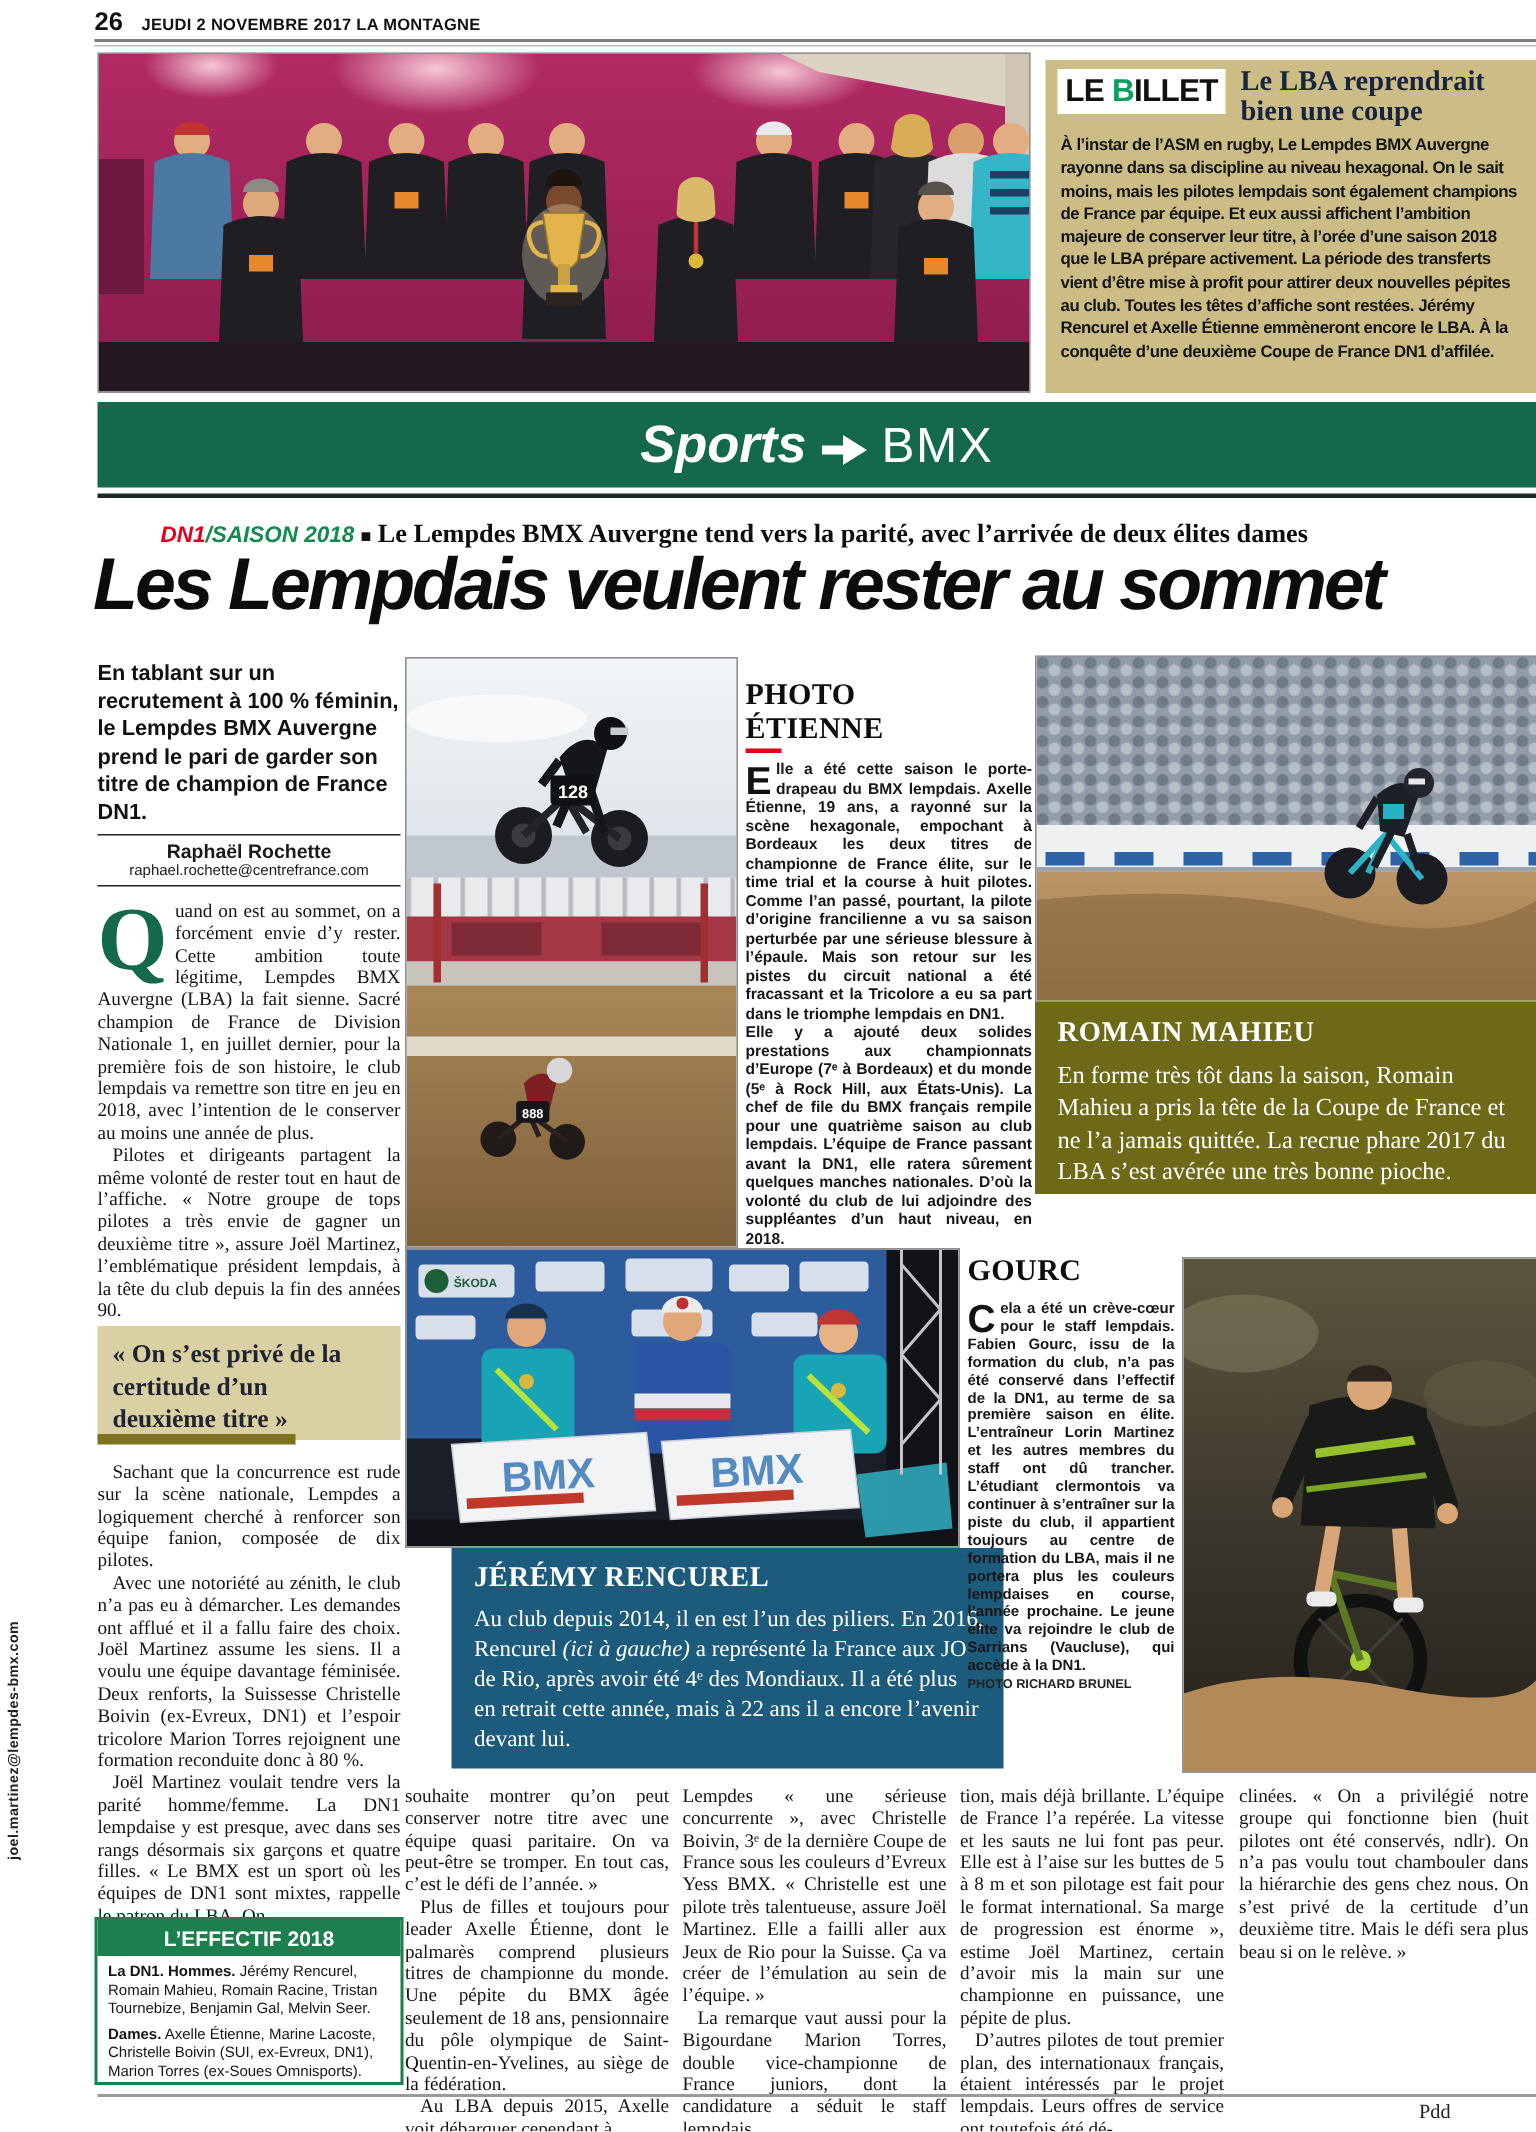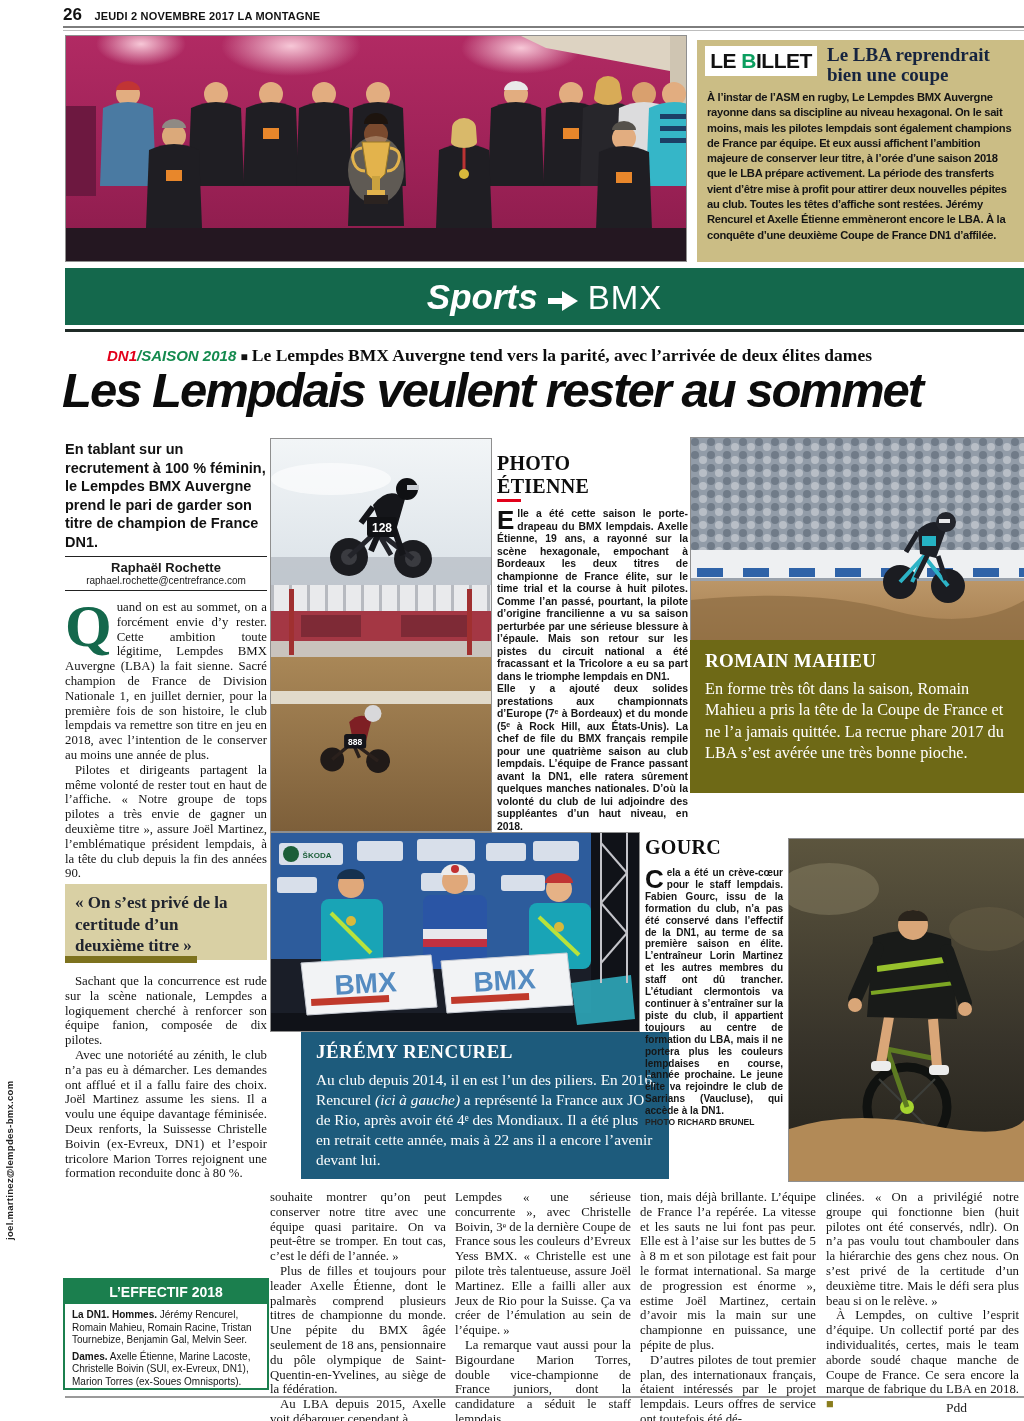--- a/index.html
+++ b/index.html
@@ -200,20 +200,21 @@
   </div>
 
   <div class="abs quote" style="left:65px;top:884px;width:182px;height:60px;padding:8px 10px;">
     <div style="width:158px;">« On s’est privé de la certitude d’un deuxième titre »</div>
   </div>
   <div class="abs" style="left:65px;top:956px;width:132px;height:7px;background:#7d721e;"></div>
 
   <div class="abs bodytext" style="left:65px;top:974px;width:202px;">
     <p class="ind">Sachant que la concurrence est rude sur la scène nationale, Lempdes a logiquement cherché à renforcer son équipe fanion, composée de dix pilotes.</p>
     <p class="ind">Avec une notoriété au zénith, le club n’a pas eu à démarcher. Les demandes ont afflué et il a fallu faire des choix. Joël Martinez assume les siens. Il a voulu une équipe davantage féminisée. Deux renforts, la Suissesse Christelle Boivin (ex-Evreux, DN1) et l’espoir tricolore Marion Torres rejoignent une formation reconduite donc à 80 %.</p>
+    <p class="ind">Joël Martinez voulait tendre vers la parité homme/femme. La DN1 lempdaise y est presque, avec dans ses rangs désormais six garçons et quatre filles. « Le BMX est un sport où les équipes de DN1 sont mixtes, rappelle le patron du LBA. On</p>
   </div>
 
   <div class="abs eff" style="left:63px;top:1278px;width:202px;height:108px;">
     <div class="bar">L’EFFECTIF 2018</div>
     <div class="bd">
       <p><b>La DN1. Hommes.</b><span> Jérémy Rencurel, Romain Mahieu, Romain Racine, Tristan Tournebize, Benjamin Gal, Melvin Seer.</span></p>
       <p><b>Dames.</b><span> Axelle Étienne, Marine Lacoste, Christelle Boivin (SUI, ex-Evreux, DN1), Marion Torres (ex-Soues Omnisports).</span></p>
     </div>
   </div>
 
@@ -309,21 +310,21 @@
         <path d="M-26,44 L-2,18 L22,48 M-2,18 L-14,44" stroke="#2cb3c6" stroke-width="4" fill="none"></path>
         <path d="M-8,-8 Q10,-24 20,-8 L10,20 L-6,16 Z" fill="#1d1f26"></path>
         <rect x="-4" y="-2" width="14" height="10" fill="#25b2c4"></rect>
         <path d="M-8,-6 L-20,14 M2,16 L-10,40 M12,18 L20,42" stroke="#1d1f26" stroke-width="5" fill="none"></path>
         <circle cx="20" cy="-16" r="10" fill="#23252c"></circle>
           <rect x="13" y="-19" width="11" height="4" fill="#e8e8ea"></rect>
       </g>
     </svg>
   </div>
 
-  <div class="abs olivebox" style="left:690px;top:640px;width:334px;height:153px;">
+  <div class="abs olivebox" style="left:690px;top:668px;width:334px;height:128px;">
     <div class="boxtitle" style="position:absolute;left:15px;top:10px;">ROMAIN MAHIEU</div>
     <div class="boxbody" style="position:absolute;left:15px;top:38px;width:306px;">En forme très tôt dans la saison, Romain Mahieu a pris la tête de la Coupe de France et ne l’a jamais quittée. La recrue phare 2017 du LBA s’est avérée une très bonne pioche.</div>
   </div>
 
   <div class="abs ph" style="left:270px;top:832px;width:368px;height:198px;">
     <svg viewBox="0 0 368 198" width="368" height="198">
       <rect width="368" height="198" fill="#101218"></rect>
       <rect width="320" height="128" fill="#2d5c9c"></rect>
       <g fill="#e7ebf1" opacity=".92">
         <rect x="8" y="10" width="64" height="22" rx="3"></rect>
@@ -438,21 +439,20 @@
     <p>Lempdes « une sérieuse concurrente », avec Christelle Boivin, 3ᵉ de la dernière Coupe de France sous les couleurs d’Evreux Yess BMX. « Christelle est une pilote très talentueuse, assure Joël Martinez. Elle a failli aller aux Jeux de Rio pour la Suisse. Ça va créer de l’émulation au sein de l’équipe. »</p>
     <p class="ind">La remarque vaut aussi pour la Bigourdane Marion Torres, double vice-championne de France juniors, dont la candidature a séduit le staff lempdais.</p>
 
   </div>
   <div class="abs bodytext" style="left:640px;top:1190px;width:176px;">
     <p>tion, mais déjà brillante. L’équipe de France l’a repérée. La vitesse et les sauts ne lui font pas peur. Elle est à l’aise sur les buttes de 5 à 8 m et son pilotage est fait pour le format international. Sa marge de progression est énorme », estime Joël Martinez, certain d’avoir mis la main sur une championne en puissance, une pépite de plus.</p>
     <p class="ind">D’autres pilotes de tout premier plan, des internationaux français, étaient intéressés par le projet lempdais. Leurs offres de service ont toutefois été dé-</p>
   </div>
   <div class="abs bodytext" style="left:826px;top:1190px;width:193px;">
     <p>clinées. « On a privilégié notre groupe qui fonctionne bien (huit pilotes ont été conservés, ndlr). On n’a pas voulu tout chambouler dans la hiérarchie des gens chez nous. On s’est privé de la certitude d’un deuxième titre. Mais le défi sera plus beau si on le relève. »</p>
-    <p class="ind"><span>À Lempdes, on cultive l’esprit d’équipe. Un collectif porté par des individualités, certes, mais le team aborde soudé chaque manche de Coupe de France. Ce sera encore la marque de fabrique du LBA en 2018. </span><span class="endmark">■</span></p>
   </div>
 
   <div class="abs footer-rule" style="left:65px;top:1396px;width:959px;"></div>
   <div class="abs pdd" style="left:946px;top:1400px;text-align:center;">Pdd</div>
 
   <div class="abs vmail" style="left:4px;top:990px;height:250px;">joel.martinez@lempdes-bmx.com</div>
 
 </div>
 
 </body></html>

